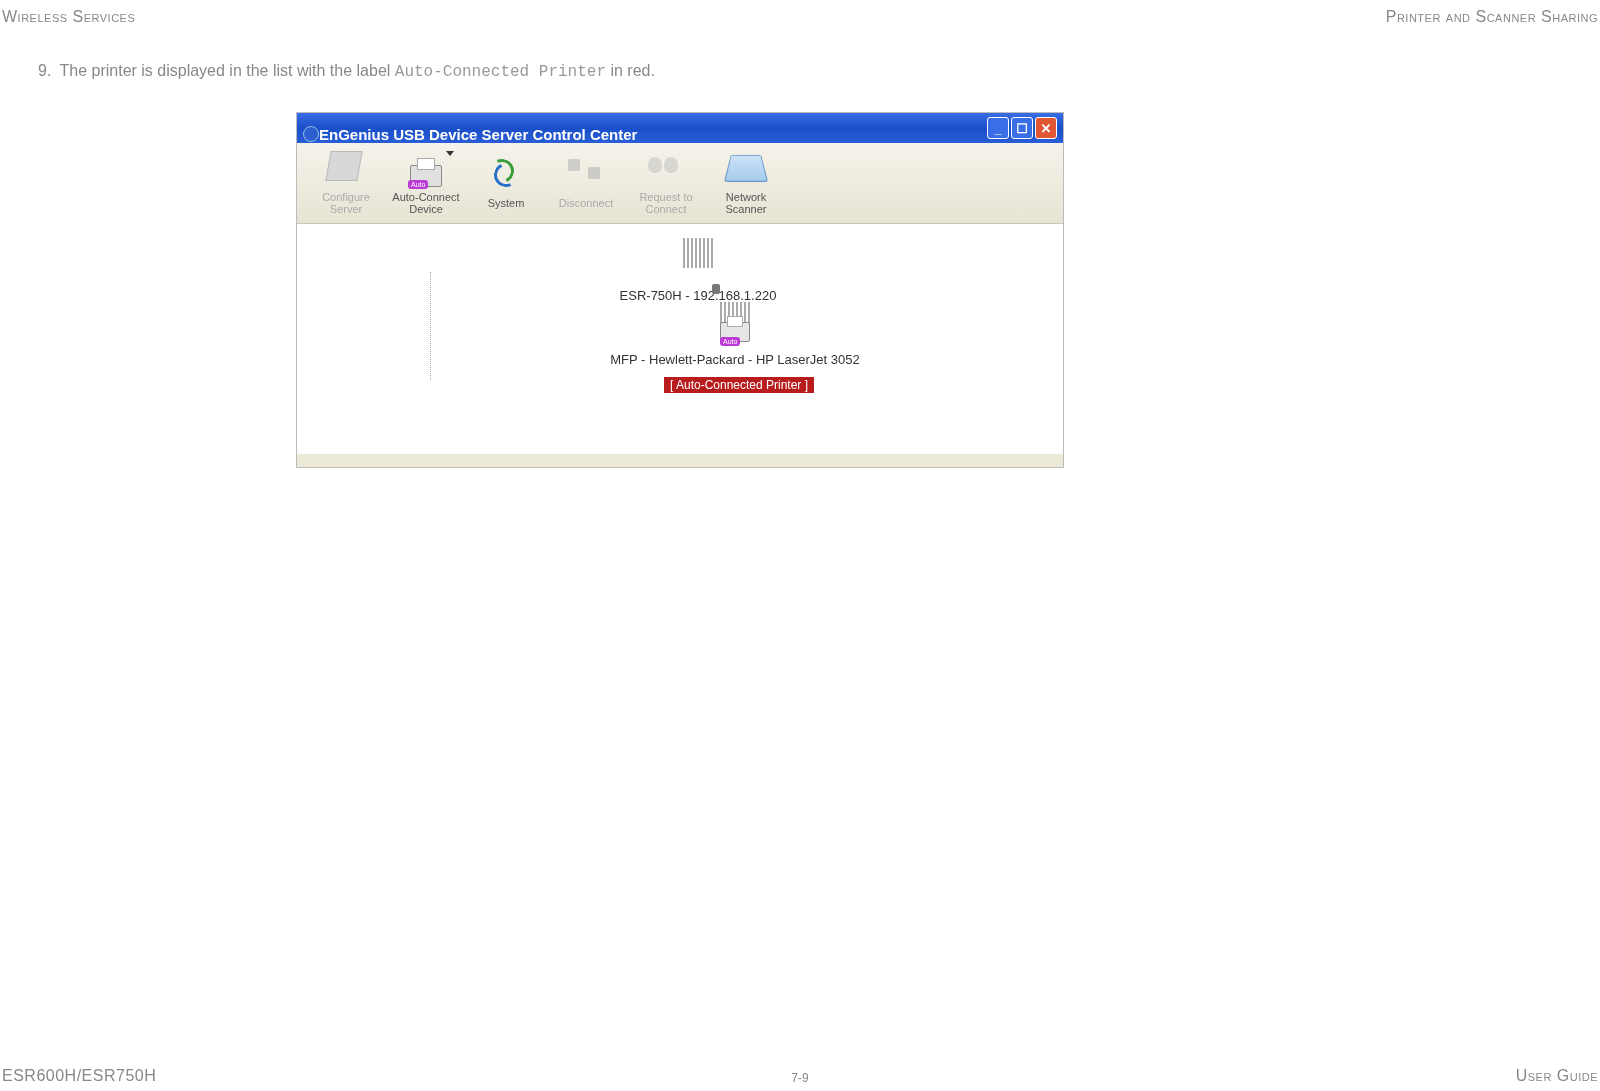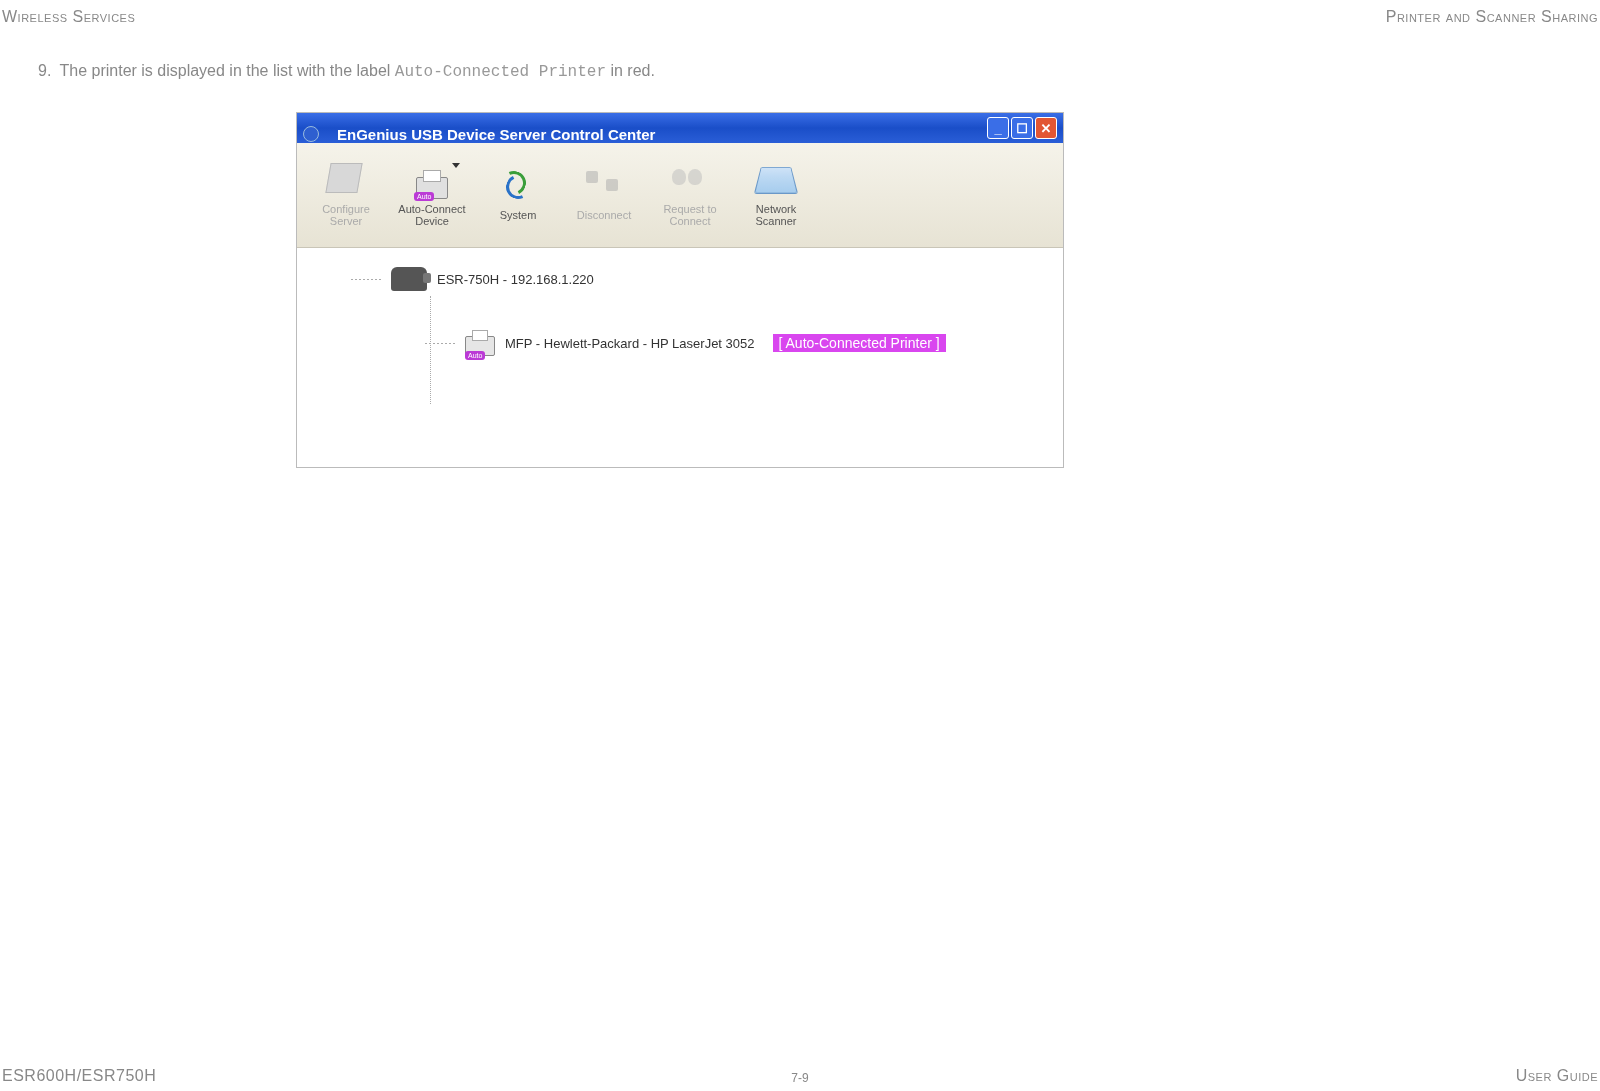--- a/index.html
+++ b/index.html
@@ -86,21 +86,21 @@
     align-items: center;
     justify-content: space-between;
     padding: 0 6px 0 6px;
     color: #fff;
     font-size: 15px;
     font-weight: bold;
   }
   .titlebar-left {
     display: flex;
     align-items: center;
-    gap: 18px;
+    gap: 0;
     filter: blur(0.3px);
     margin-top: 12px;
   }
   .app-icon {
     width: 16px;
     height: 16px;
     background: #2e5fd0;
     border-radius: 50%;
     border: 1px solid #9bd;
     box-sizing: border-box;
@@ -135,22 +135,22 @@
     color: #444;
     border-bottom: 1px solid #d4d0c8;
     filter: blur(0.4px);
   }
   .toolbar {
     height: 80px;
     background: linear-gradient(to bottom, #f5f3ea, #e7e3d4);
     border-bottom: 1px solid #c9c5b7;
     display: flex;
     align-items: center;
-    padding: 12px 10px;
-    gap: 8px;
+    padding: 0 10px;
+    gap: 2px;
   }
   .tool {
     display: flex;
     flex-direction: column;
     align-items: center;
     justify-content: center;
     width: 78px;
     font-size: 11px;
     color: #555;
     text-align: center;
@@ -267,20 +267,21 @@
     color: #333;
     position: relative;
     filter: blur(0.4px);
   }
   .tree-row {
     display: flex;
     align-items: center;
     height: 34px;
     gap: 10px;
     position: relative;
+    flex-direction: column;
   }
   .indent1 { padding-left: 110px; }
   .indent0 { padding-left: 36px; }
   .tree-line-h {
     width: 30px;
     height: 1px;
     background: repeating-linear-gradient(to right, #aaa 0 2px, transparent 2px 4px);
     flex: 0 0 30px;
   }
   .device-icon {
@@ -327,23 +328,23 @@
   }
   .mfp-icon .p::before {
     content: "";
     position: absolute;
     top: -7px; left: 6px;
     width: 14px; height: 9px;
     background: #fff;
     border: 1px solid #aaa;
   }
   .red-label {
-    background: #d946ef;
+    background: #b91c1c;
     color: #fff;
-    font-size: 14px;
+    font-size: 12px;
     padding: 1px 6px;
     margin-left: 8px;
     white-space: nowrap;
   }
   .v-line {
     position: absolute;
     border-left: 1px dotted #aaa;
   }
 </style>
 </head>

